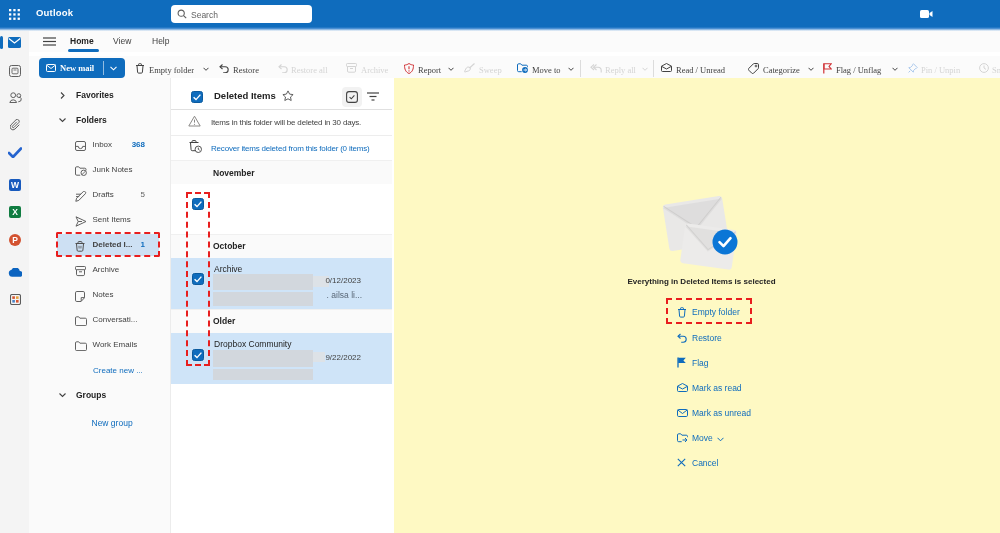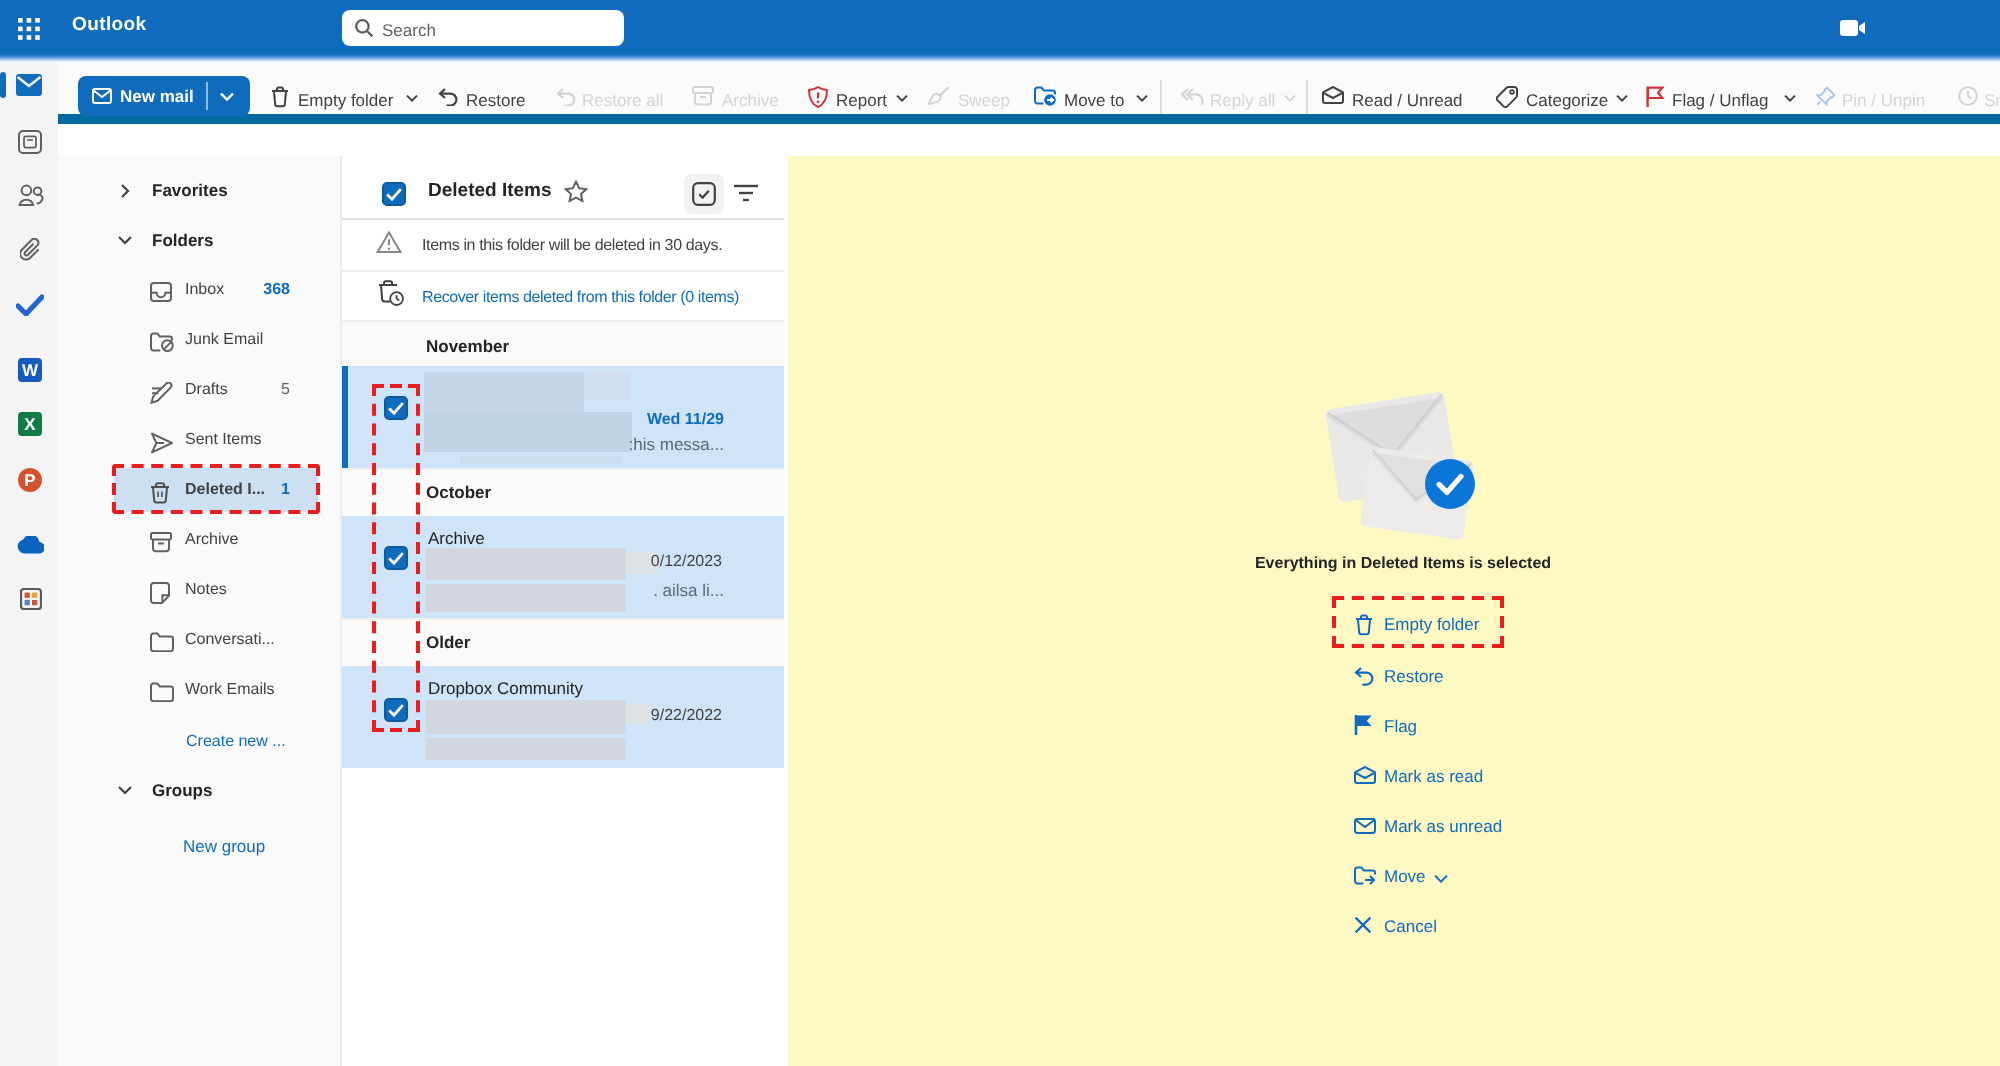--- a/index.html
+++ b/index.html
@@ -2,21 +2,21 @@
 <html><head>
 <meta charset="utf-8">
 <style>
 * { margin:0; padding:0; box-sizing:border-box; }
 html,body { width:1000px; height:533px; overflow:hidden; }
 body { font-family:"Liberation Sans", sans-serif; position:relative; background:#fff; }
 .abs { position:absolute; }
 #topbar { left:0; top:0; width:1000px; height:31px;
   background:linear-gradient(to bottom,#0f6cbd 0,#0f6cbd 27px,#4a90d4 28.5px,#fbfbfb 31px); }
 #tabrow { left:29px; top:31px; width:971px; height:21px; background:#fbfbfb; }
-#toolbar { left:29px; top:36px; width:971px; height:26px; background:#fbfbfb; border-bottom:5px solid #0369a1; }
+#toolbar { left:29px; top:56px; width:971px; height:26px; background:#fbfbfb; border-bottom:1px solid #0369a1;font-family:Liberation Serif, serif; }
 #rail { left:0; top:31px; width:29px; height:502px; background:#f4f4f4; }
 #folderpane { left:29px; top:78px; width:141px; height:455px; background:#fafafa; }
 #listpane { left:170px; top:78px; width:254px; height:455px; background:#fff; border-left:1px solid #ececec; border-right:1px solid #e5e5e5; }
 #mainpane { left:394px; top:78px; width:606px; height:455px; background:#fef9c3; }
 svg { display:block; }
 .tbi { top:7px; }
 .tbtxt { top:8.5px; font-size:8.5px; color:#424242; white-space:nowrap; }
 .dis { color:#d4d4d4; }
 .tbch { width:6px; height:5px; top:10.5px; }
 .sep { top:4px; width:1px; height:17px; background:#dcdcdc; }
@@ -251,21 +251,21 @@
     <path d="M0.7 5.4 h2.6 a2.2 2.2 0 0 0 4.4 0 h2.6" fill="none" stroke="#616161" stroke-width="1"></path>
   </svg>
   <div class="abs fitem" style="top:62px;">Inbox</div>
   <div class="abs fcnt" style="top:62px;color:#0f6cbd;font-weight:bold;">368</div>
 
   <svg class="abs fico" style="top:87.5px" width="12" height="10" viewBox="0 0 12 10">
     <path d="M0.5 2 a1.2 1.2 0 0 1 1.2-1.2 h2 l1.2 1.4 h4.9 a1.2 1.2 0 0 1 1.2 1.2 v1 M0.5 2 v6 a1.2 1.2 0 0 0 1.2 1.2 h3.5" fill="none" stroke="#616161" stroke-width="1"></path>
     <circle cx="8.7" cy="6.8" r="2.7" fill="none" stroke="#616161" stroke-width="1"></circle>
     <line x1="6.9" y1="8.7" x2="10.6" y2="5" stroke="#616161" stroke-width="0.9"></line>
   </svg>
-  <div class="abs fitem" style="top:87px;">Junk Email</div>
+  <div class="abs fitem" style="top:87px;">Junk Notes</div>
 
   <svg class="abs fico" style="top:112.5px" width="12" height="11" viewBox="0 0 12 11">
     <path d="M0.8 10.3 L1.6 7.2 L8.3 0.6 a1.5 1.5 0 0 1 2.1 2.1 L3.8 9.4 Z" fill="none" stroke="#616161" stroke-width="1"></path>
     <line x1="1" y1="3.2" x2="6" y2="3.2" stroke="#616161" stroke-width="1"></line>
     <line x1="1" y1="5.6" x2="4.2" y2="5.6" stroke="#616161" stroke-width="1"></line>
   </svg>
   <div class="abs fitem" style="top:112px;">Drafts</div>
   <div class="abs fcnt" style="top:112px;color:#616161;">5</div>
 
   <svg class="abs fico" style="top:137.5px" width="12" height="11" viewBox="0 0 12 11">
@@ -351,29 +351,20 @@
     <circle cx="9.3" cy="9.3" r="3.2" fill="#fff" stroke="#424242" stroke-width="0.9"></circle>
     <path d="M9.3 7.6 V9.3 L10.6 10.2" fill="none" stroke="#424242" stroke-width="0.9"></path>
   </svg>
   <div class="abs" style="left:40px;top:65.5px;font-size:8px;color:#0f6cbd;white-space:nowrap;letter-spacing:-0.2px;">Recover items deleted from this folder (0 items)</div>
   <div class="abs hline" style="top:81.5px;background:#e0e0e0;"></div>
 
   <div class="abs ghead" style="top:82px;">
       <span>November</span>
     </div>
 
-  <div class="abs mrow" style="top:104.5px;height:51px;">
-    <div class="abs" style="left:0;top:0;width:2.5px;height:51px;background:#0f6cbd;"></div>
-    <div class="abs" style="left:41px;top:3px;width:80px;height:20px;background:#c6d6ea;"></div>
-    <div class="abs" style="left:121px;top:3px;width:23px;height:14px;background:#cfdff1;"></div>
-    <div class="abs" style="left:41px;top:23px;width:104px;height:20px;background:#bfd2e6;"></div>
-    <div class="abs" style="left:59px;top:45px;width:81px;height:4px;background:#cadcf0;"></div>
-    <div class="abs" style="right:30px;top:22px;font-size:8px;font-weight:bold;color:#0f6cbd;">Wed 11/29</div>
-    <div class="abs" style="right:30px;top:34px;font-size:8.5px;color:#5a6878;">:his messa...</div>
-  </div>
   <div class="abs cbox" style="left:21px;top:120px;">
       <svg width="12" height="12" viewBox="0 0 12 12">
         <path d="M2.6 6.2 L5 8.6 L9.4 3.6" fill="none" stroke="#fff" stroke-width="1.4"></path>
       </svg>
     </div>
 
   <div class="abs ghead" style="top:155.5px;">
       <span>October</span>
     </div>
 

